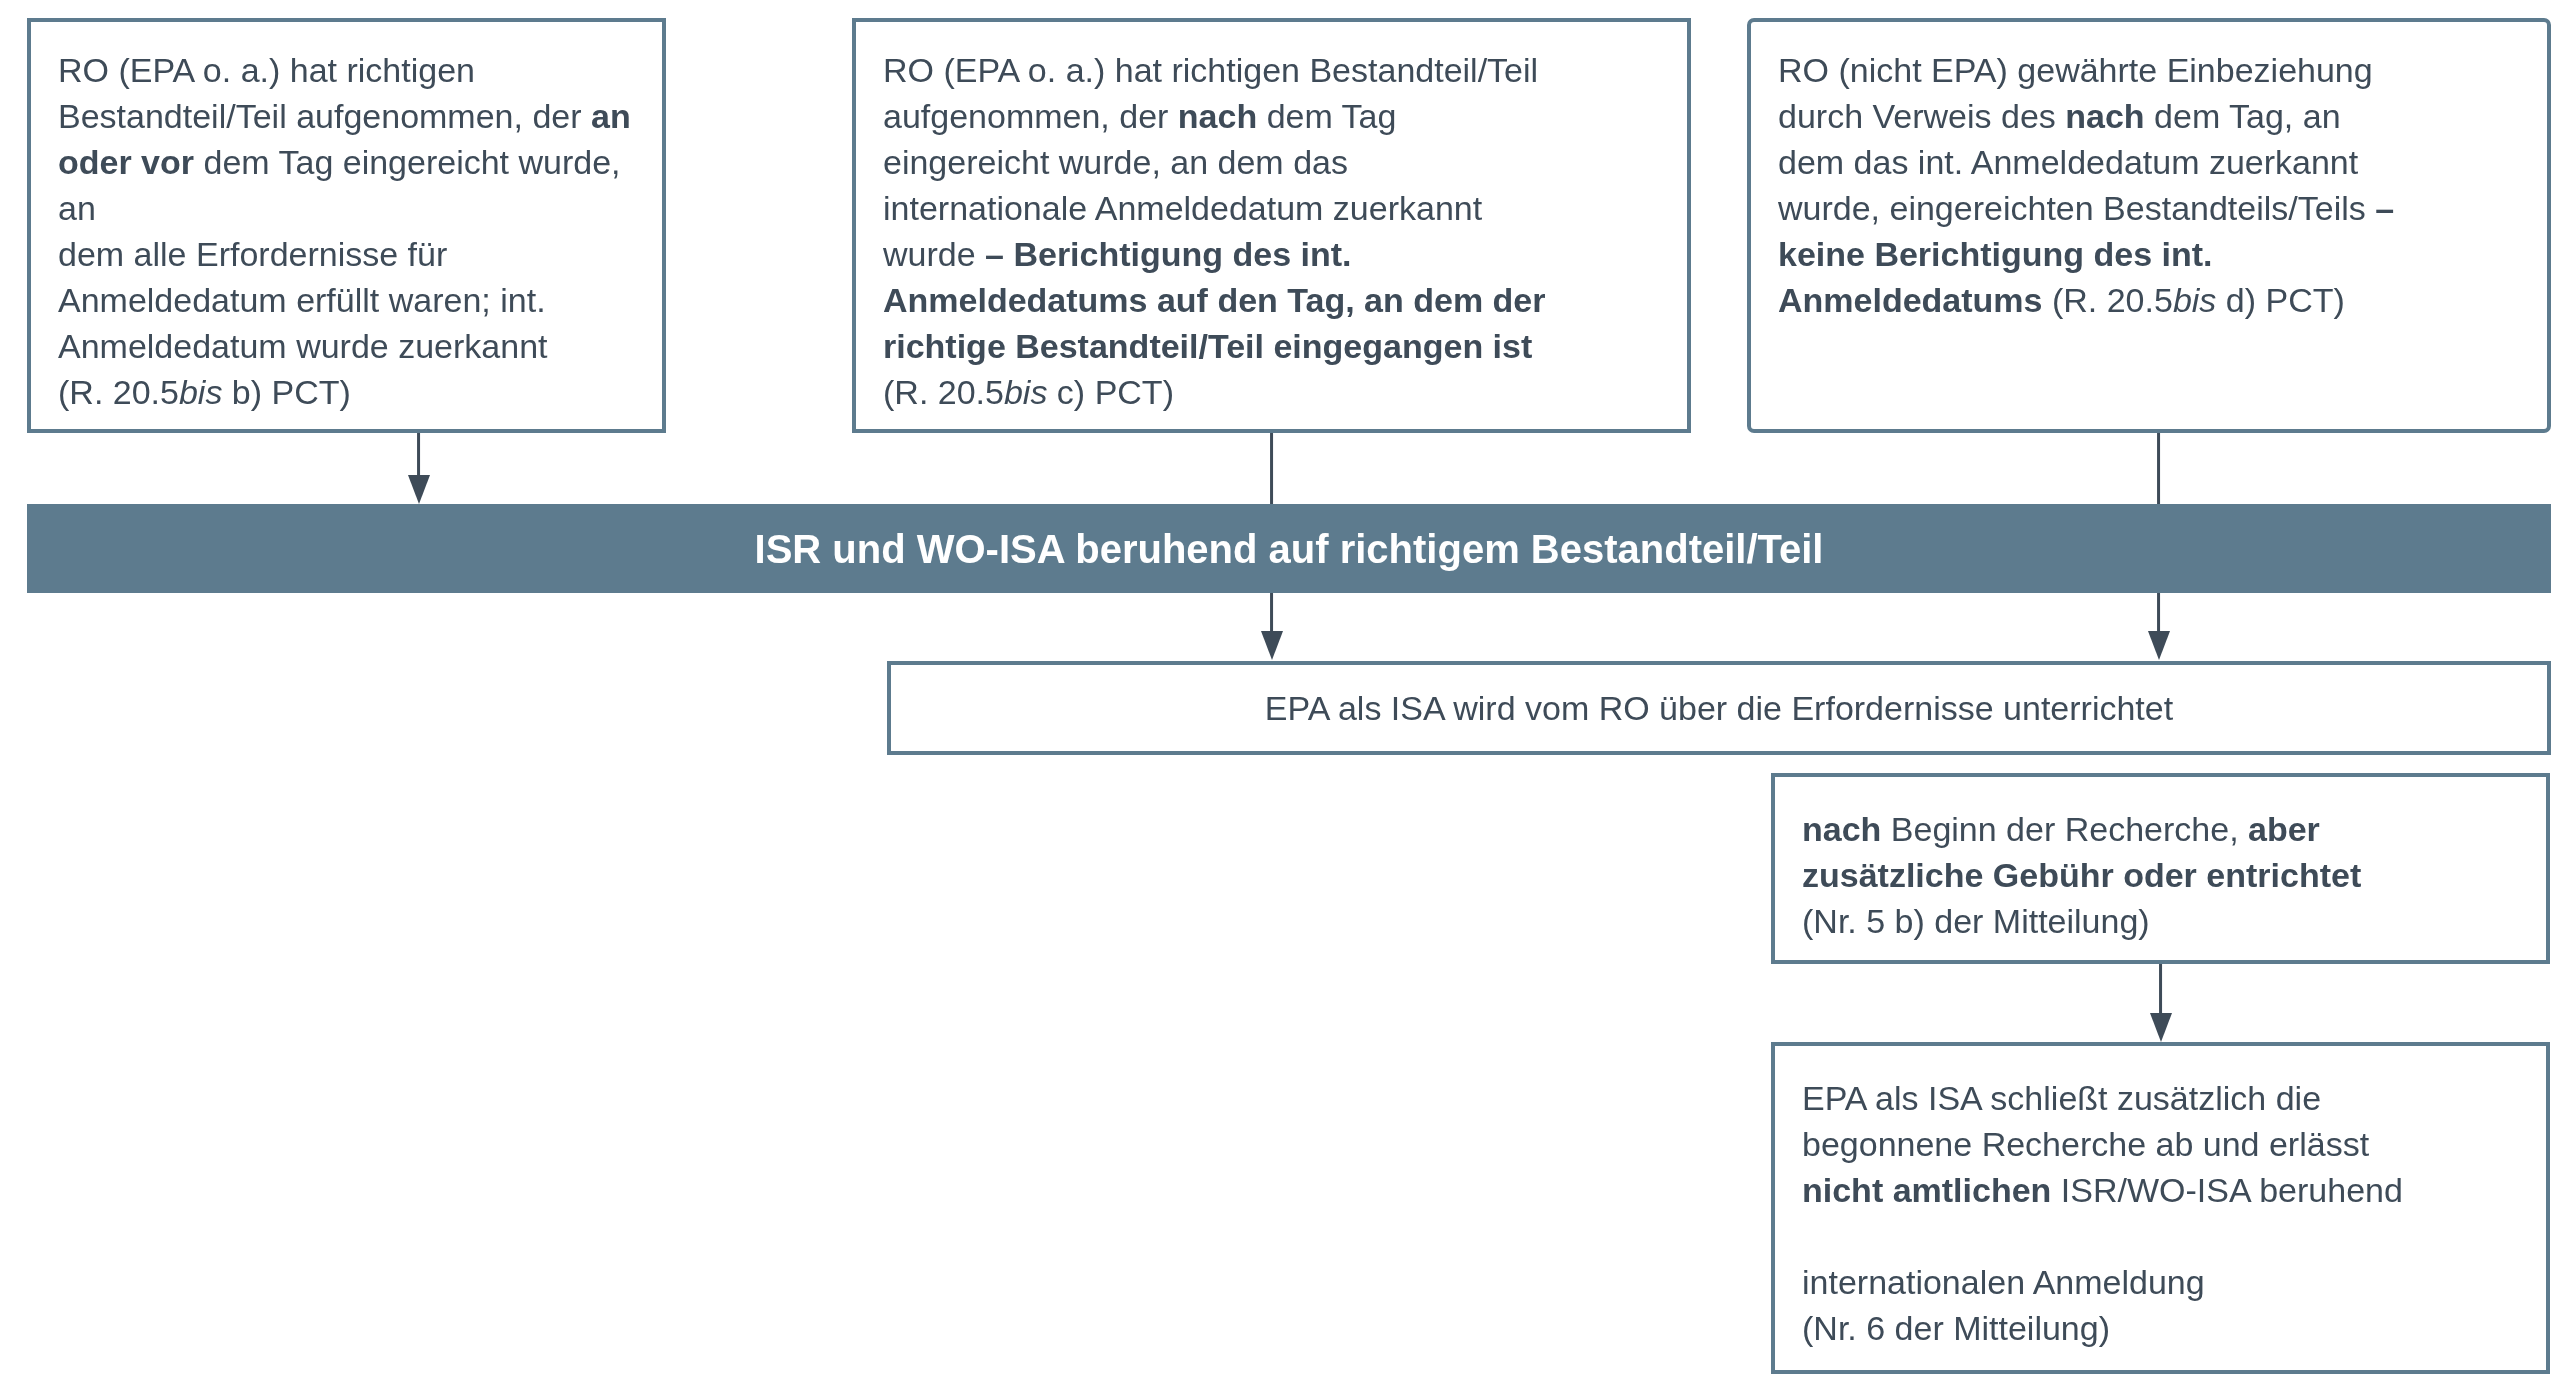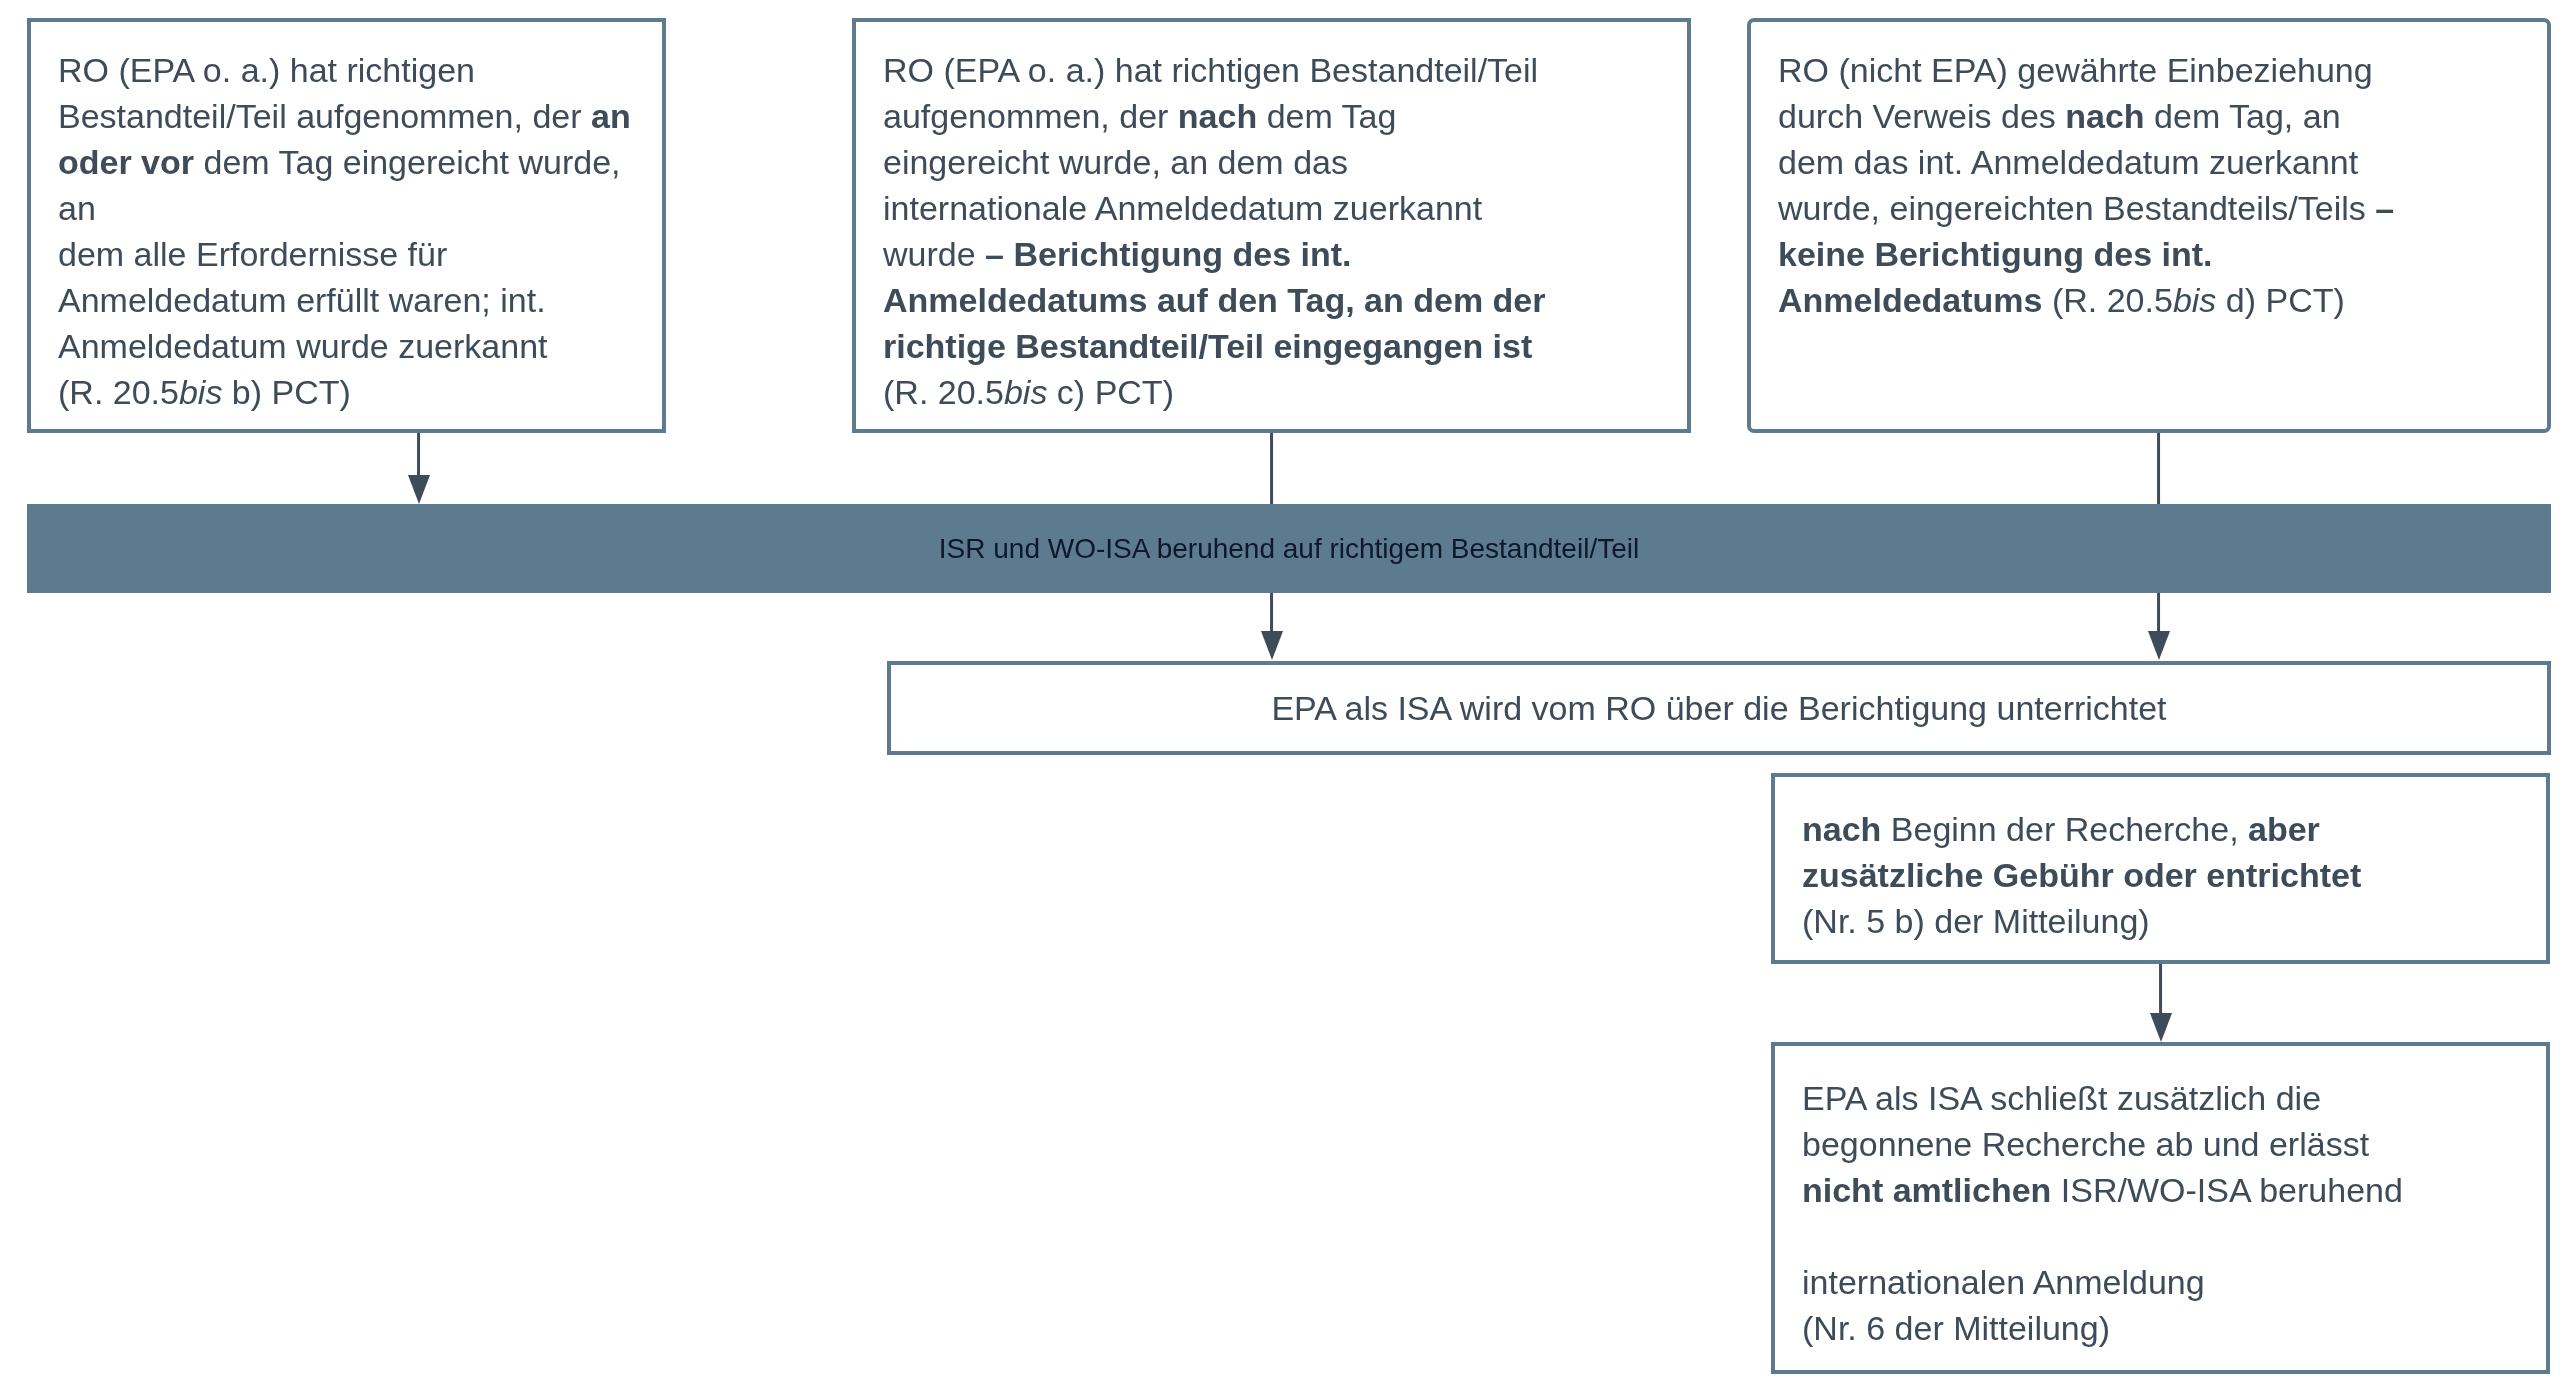--- a/index.html
+++ b/index.html
@@ -23,23 +23,23 @@
     box-sizing:border-box;
     border:4.9px solid var(--accent);
     background:var(--bg);
     padding:25px 27px;
   }
   .box.pad-lg{padding-top:29px;}
   .banner{
     position:absolute;
     box-sizing:border-box;
     background:var(--accent);
-    color:#0f172a;
-    font-weight:normal;
-    font-size:28px;
+    color:#ffffff;
+    font-weight:bold;
+    font-size:40px;
     display:flex;align-items:center;justify-content:center;
     text-align:center;
     z-index:2;
   }
   .center-box{
     display:flex;align-items:center;justify-content:center;
     text-align:center;
     padding:0 19.4px;
   }
   .arrow{position:absolute;z-index:1;}
@@ -94,21 +94,21 @@
     <div class="shaft"></div>
     <div class="head"></div>
   </div>
   <div class="arrow" id="arrow-4">
     <div class="shaft"></div>
     <div class="head"></div>
   </div>
 
   <div class="banner" id="banner-isr">ISR und WO-ISA beruhend auf richtigem Bestandteil/Teil</div>
 
-  <div class="box center-box" id="box-epa-informed">EPA als ISA wird vom RO über die Berichtigung unterrichtet</div>
+  <div class="box center-box" id="box-epa-informed">EPA als ISA wird vom RO über die Erfordernisse unterrichtet</div>
 
 
   <div class="box pad-lg" id="box-after-search"><span style="font-weight: bold;">nach</span><span> Beginn der Recherche, </span><span style="font-weight: bold;">aber</span><br><span style="font-weight: bold;">zusätzliche Gebühr oder entrichtet</span><br><span>(Nr. 5 b) der Mitteilung)</span></div>
 
   <div class="box pad-lg" id="box-epa-completes"><span>EPA als ISA schließt zusätzlich die</span><br><span>begonnene Recherche ab und erlässt</span><br><span style="font-weight: bold;">nicht amtlichen</span><span> ISR/WO-ISA beruhend</span><br><br><span>internationalen Anmeldung</span><br><span>(Nr. 6 der Mitteilung)</span></div>
 
 </div>
 
 
 </body></html>

